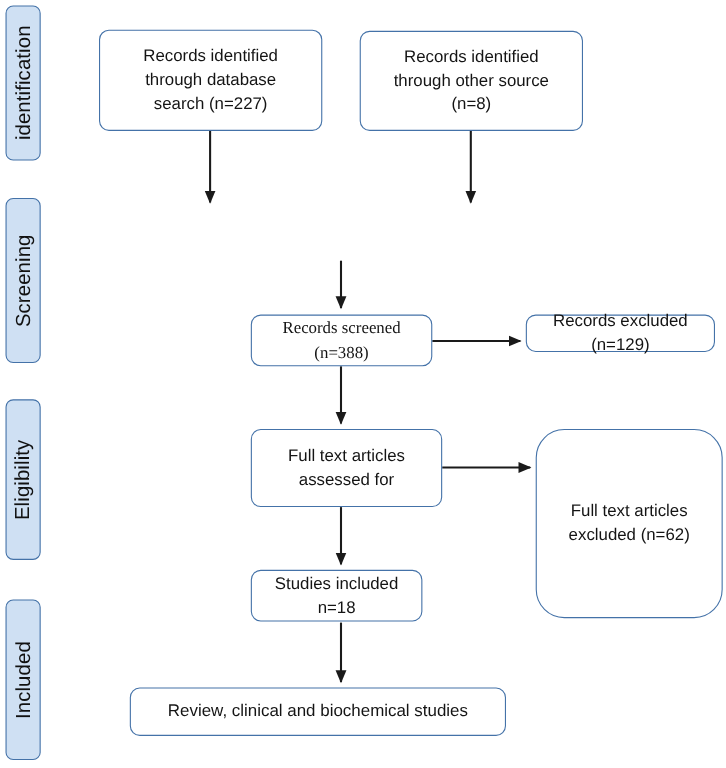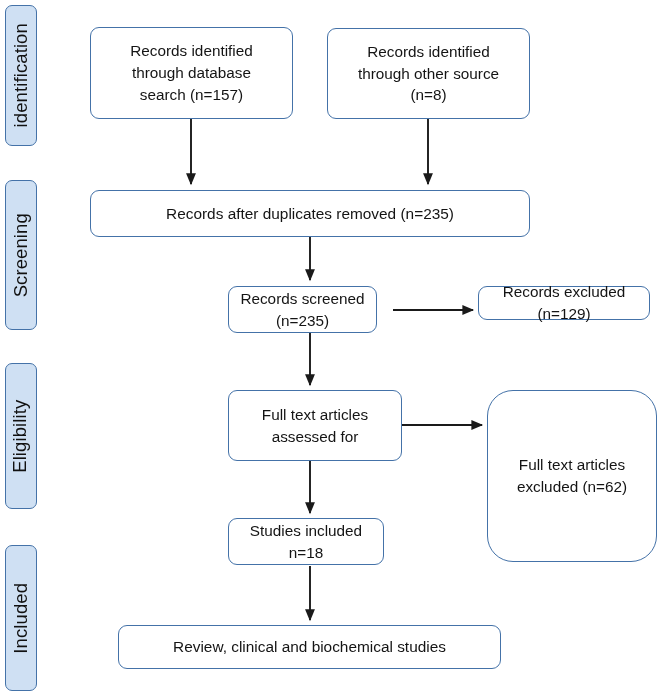--- a/index.html
+++ b/index.html
@@ -109,40 +109,37 @@
   </div>
 
   <div class="stage-tab" style="left:5px; top:545px; width:32px; height:146px;">
     <span class="stage-label">Included</span>
   </div>
 
   <div class="box" style="left:90px; top:27px; width:203px; height:92px;">
     <span class="box-text">
       <span>Records identified</span><br>
       <span>through database</span><br>
-      <span>search (n=157)</span>
+      <span>search (n=227)</span>
     </span>
   </div>
 
   <div class="box" style="left:327px; top:28px; width:203px; height:91px;">
     <span class="box-text">
       <span>Records identified</span><br>
       <span>through other source</span><br>
       <span>(n=8)</span>
     </span>
   </div>
 
-  <div class="box wide-single" style="left:90px; top:190px; width:440px; height:47px;">
-    <span class="box-text">Records after duplicates removed (n=235)</span>
-  </div>
 
-  <div class="box" style="left:228px; top:286px; width:149px; height:47px;">
+  <div class="box" style="left:228px; top:286px; width:165px; height:47px;font-family:Liberation Serif, serif;">
     <span class="box-text">
       <span>Records screened</span><br>
-      <span>(n=235)</span>
+      <span>(n=388)</span>
     </span>
   </div>
 
   <div class="box" style="left:478px; top:286px; width:172px; height:31px;">
     <span class="box-text">
       <span>Records excluded</span><br>
       <span>(n=129)</span>
     </span>
   </div>
 
@@ -160,17 +157,17 @@
     </span>
   </div>
 
   <div class="box" style="left:228px; top:518px; width:156px; height:47px;">
     <span class="box-text">
       <span>Studies included</span><br>
       <span>n=18</span>
     </span>
   </div>
 
-  <div class="box wide-single" style="left:118px; top:625px; width:383px; height:44px;">
+  <div class="box wide-single" style="left:118px; top:625px; width:342px; height:44px;">
     <span class="box-text">Review, clinical and biochemical studies</span>
   </div>
 
 </div>
 
 </body></html>

